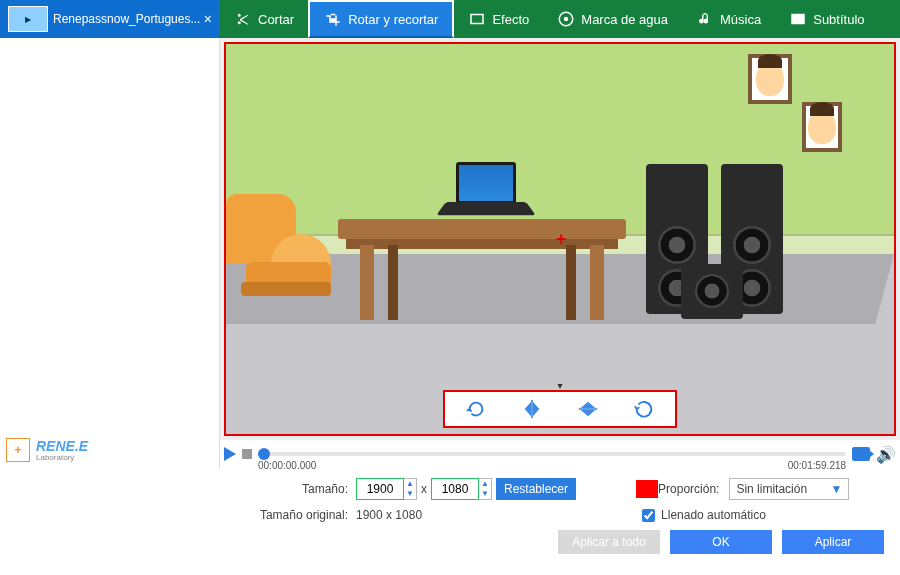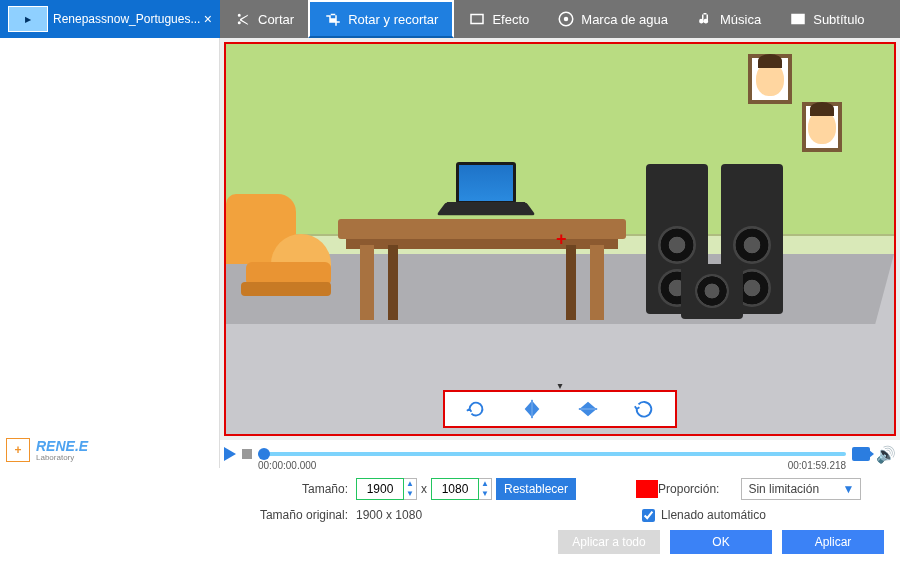--- a/index.html
+++ b/index.html
@@ -2,21 +2,21 @@
 <html><head>
 <meta charset="utf-8">
 <style>
   *{box-sizing:border-box;margin:0;padding:0}
   body{font-family:Segoe UI,Arial,sans-serif;font-size:12px;color:#333;width:900px;height:575px;overflow:hidden;background:#fff}
   .top{display:flex;height:38px;background:#f0f0f0}
   .tabbar{width:220px;background:#0f6fd1;display:flex;align-items:center;padding:0 8px;color:#fff}
   .tabbar .thumb{width:40px;height:26px;background:#8fd0ff;border:1px solid #fff;margin-right:5px;display:flex;align-items:center;justify-content:center;font-size:8px;color:#036}
   .tabbar .tablabel{flex:1;font-size:12px;white-space:nowrap;overflow:hidden;text-overflow:ellipsis}
   .tabbar .tabx{cursor:pointer;font-size:14px}
-  .toolbar{flex:1;display:flex;background:#737373;color:#fff}
+  .toolbar{flex:1;display:flex;background:#15803d;color:#fff}
   .tbtn{display:flex;align-items:center;gap:6px;padding:0 14px;font-size:13px;cursor:pointer;white-space:nowrap}
   .tbtn.active{background:#1f7fe0;border-bottom:2px solid #0c5fb0}
   .highlight-box{border:2px solid #ffffff}
   .tbtn svg{width:18px;height:18px;fill:#fff}
   .body{display:flex;height:430px}
   .side{width:220px;background:#fff;border-right:1px solid #ddd;position:relative}
   .brand{position:absolute;bottom:6px;left:6px;display:flex;align-items:center;gap:6px}
   .brand .plus{width:24px;height:24px;background:#fff;border:1px solid #f0932b;display:flex;align-items:center;justify-content:center;color:#f0932b;font-weight:bold}
   .brand .bt{font-size:14px;font-style:italic;color:#4ea3f0;font-weight:bold;line-height:1}
   .brand .bs{font-size:8px;color:#888}
@@ -60,21 +60,21 @@
   .crosshair{position:absolute;left:330px;top:185px;color:#e10000;font-size:18px;font-weight:bold}
   
   .rottools-wrap{position:absolute;left:50%;bottom:6px;transform:translateX(-50%)}
   .rottools{display:flex;gap:34px;background:#fff;border:2px solid #e10000;padding:6px 20px;align-items:center}
   .rottools .ricon{width:22px;height:22px;cursor:pointer;color:#2b7de0}
   .chev{position:absolute;left:50%;top:-10px;transform:translateX(-50%);font-size:10px}
   
   .transport{height:28px;display:flex;align-items:center;gap:6px;padding:0 4px}
   .play{width:0;height:0;border-left:12px solid #2b7de0;border-top:7px solid transparent;border-bottom:7px solid transparent;cursor:pointer}
   .stop{width:10px;height:10px;background:#999;cursor:pointer}
-  .track{flex:1;height:4px;background:#7dd3fc;position:relative;border-radius:2px}
+  .track{flex:1;height:4px;background:#e5e5e5;position:relative;border-radius:2px}
   .knob{position:absolute;left:0;top:-4px;width:12px;height:12px;border-radius:50%;background:#2b7de0}
   .camera{width:18px;height:14px;background:#2b7de0;border-radius:2px;position:relative;cursor:pointer}
   .camera::before{content:"";position:absolute;right:-4px;top:3px;border-left:5px solid #2b7de0;border-top:4px solid transparent;border-bottom:4px solid transparent}
   .vol{color:#2b7de0;font-size:16px;cursor:pointer}
   .time{font-size:10px;color:#555}
   
   .bottom{height:107px;background:#fff;padding:10px 16px 6px 16px}
   .row{display:flex;align-items:center;margin-bottom:8px;font-size:12px;color:#444}
   .label{text-align:right;width:340px;padding-right:8px}
   .num{width:48px;height:22px;border:1px solid #22c55e;text-align:center;font-size:12px}
@@ -234,21 +234,21 @@
     <input class="num" value="1080" style="">
     <div class="spin">
         <span>▲</span>
         <span>▼</span>
       </div>
     <button class="btn" style="margin-left:4px">Restablecer</button>
 
     <div style="width:60px"></div>
     <span class="swatch" style="background:#ff0000"></span>
     <span>Proporción:</span>
-    <div class="combo" style="margin-left:22px">
+    <div class="combo" style="margin-left:10px">
       <span>Sin limitación</span>
       <span class="arrow">▼</span>
     </div>
   </div>
 
   <div class="row">
     <div class="label">Tamaño original:</div>
     <span>1900 x 1080</span>
     <div style="width:220px"></div>
     <input type="checkbox" class="chk" checked="" style="">

